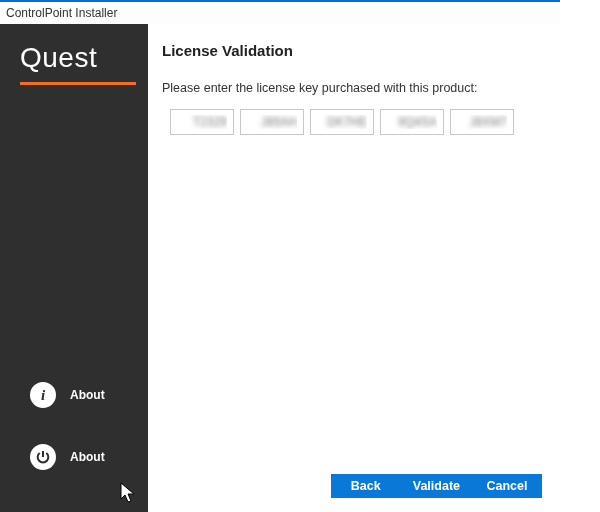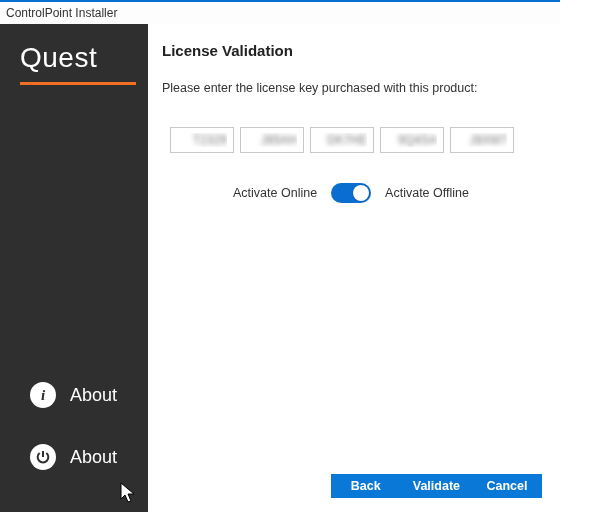--- a/index.html
+++ b/index.html
@@ -7,26 +7,26 @@
   .window { width: 560px; height: 512px; display: flex; flex-direction: column; border-top: 2px solid #0a6ed1; background: #fff; }
   .titlebar { height: 22px; display: flex; align-items: center; padding: 0 6px; font-size: 12px; color: #333; background: #fdfdfd; }
   .body { flex: 1; display: flex; min-height: 0; }
   .sidebar { width: 148px; background: #2f2f2f; display: flex; flex-direction: column; color: #fff; padding-left: 8px; }
   .logo-box { padding: 18px 12px 10px 12px; }
   .logo-text { font-size: 28px; letter-spacing: 0.5px; font-weight: 400; color: #fff; font-family: Arial, sans-serif; }
   .logo-underline { height: 3px; background: #f36f21; margin-top: 8px; }
   .sidebar-spacer { flex: 1; }
   .side-item { display: flex; align-items: center; gap: 14px; padding: 10px 18px 10px 22px; cursor: pointer; }
   .side-icon-circle { width: 26px; height: 26px; border-radius: 50%; background: #fff; display: flex; align-items: center; justify-content: center; color: #2f2f2f; }
-  .side-label { font-size: 18px; font-weight: 400; color: #fff; }
+  .side-label { font-size: 12px; font-weight: 700; color: #fff; }
   .side-gap { height: 16px; }
   .side-bottom-pad { height: 32px; }
   .main { flex: 1; position: relative; padding: 18px 20px 14px 14px; display: flex; flex-direction: column; }
   .page-title { font-size: 15px; font-weight: 700; color: #222; margin-bottom: 22px; }
-  .instruction { font-size: 12.5px; color: #333; margin-bottom: 32px; }
+  .instruction { font-size: 12.5px; color: #333; margin-bottom: 14px; }
   .key-row { display: flex; gap: 6px; margin-bottom: 30px; padding-left: 8px; }
   .key-input { width: 64px; height: 26px; border: 1px solid #c8c8c8; font-size: 12px; text-align: right; padding: 0 6px; color: transparent; text-shadow: 0 0 5px rgba(80,80,80,0.8); user-select: none; }
   .toggle-row { display: flex; align-items: center; justify-content: center; gap: 14px; }
   .toggle-label { font-size: 12.5px; color: #333; }
   .toggle { width: 40px; height: 20px; border-radius: 10px; background: #0a6ed1; position: relative; cursor: pointer; }
   .toggle-knob { position: absolute; width: 16px; height: 16px; border-radius: 50%; background: #fff; top: 2px; right: 2px; box-shadow: 0 0 2px rgba(0,0,0,0.3); }
   .footer { position: absolute; bottom: 14px; right: 18px; display: flex; }
   .btn { min-width: 70px; height: 24px; background: #0a78d6; color: #fff; border: none; font-size: 12.5px; font-weight: 600; cursor: pointer; padding: 0 12px; }
   .cursor { position: absolute; left: 120px; bottom: 8px; pointer-events: none; }
 </style>
@@ -74,27 +74,20 @@
       <div class="instruction">Please enter the license key purchased with this product:</div>
 
       <div class="key-row">
         <input class="key-input" value="T2329" style="">
         <input class="key-input" value="J85AH" style="">
         <input class="key-input" value="DK7HE" style="">
         <input class="key-input" value="9Q4SA" style="">
         <input class="key-input" value="J8XM7" style="">
       </div>
 
-      <div class="toggle-row">
-        <span class="toggle-label">Activate Online</span>
-        <div class="toggle">
-          <div class="toggle-knob"></div>
-        </div>
-        <span class="toggle-label">Activate Offline</span>
-      </div>
 
       <div class="footer">
         <button class="btn">Back</button>
         <button class="btn">Validate</button>
         <button class="btn">Cancel</button>
       </div>
     </div>
 
   </div>
 

